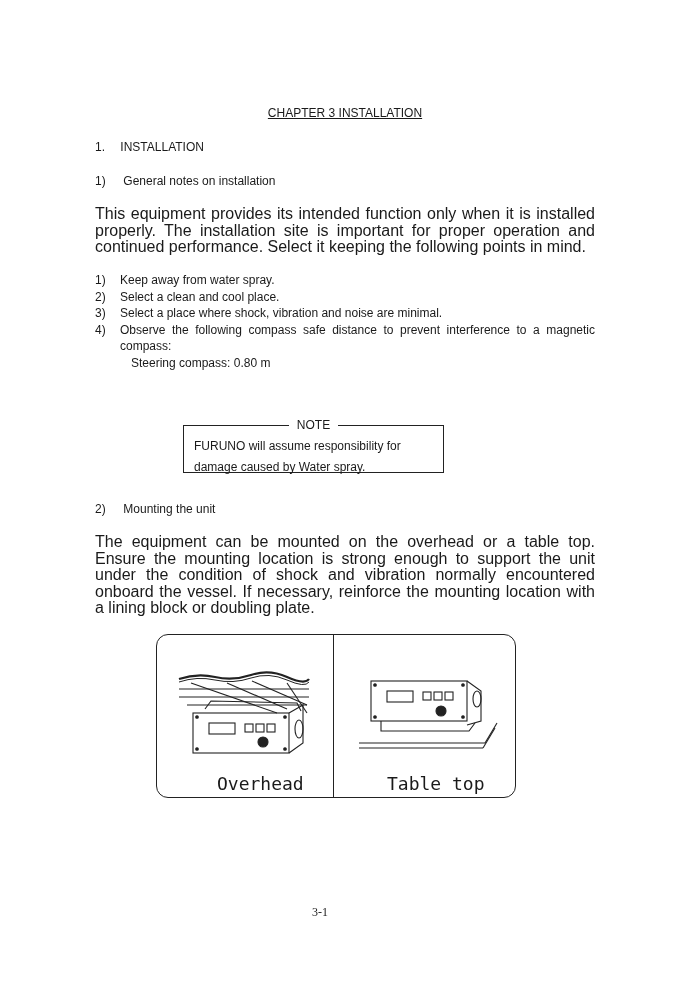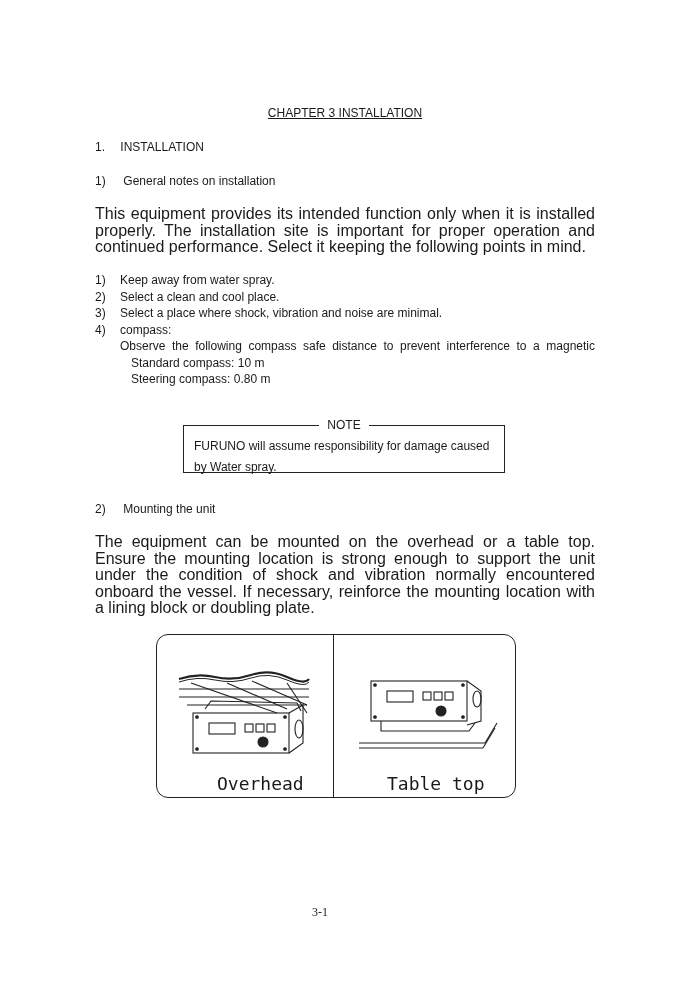--- a/index.html
+++ b/index.html
@@ -14,21 +14,21 @@
     .sub { left: 95px; top: 174px; font-size: 12px; }
     .sub .num { display: inline-block; width: 25px; }
     .para { left: 95px; width: 500px; text-align: justify; font-size: 16px; line-height: 16.5px; }
     .para-1 { top: 206px; }
     .list { left: 95px; top: 272px; width: 500px; font-size: 12px; line-height: 16.5px; }
     .li { display: flex; }
     .li .num { width: 25px; flex: none; }
     .li .txt { flex: 1; text-align: justify; text-align-last: auto; }
     .indent2 { padding-left: 36px; }
     .note {
-      left: 183px; top: 425px; width: 322px; height: 48px;
+      left: 183px; top: 425px; width: 261px; height: 48px;
       border: 1px solid #222; box-sizing: border-box;
     }
     .note-title {
       position: absolute; top: -8px; left: 0; width: 100%; text-align: center;
       font-size: 12px; line-height: 14px;
     }
     .note-title span { background: #fff; padding: 0 8px; }
     .note-body { position: absolute; left: 10px; top: 10px; right: 8px; font-size: 12px; line-height: 21px; }
     .sub2 { left: 95px; top: 502px; font-size: 12px; }
     .sub2 .num { display: inline-block; width: 25px; }
@@ -70,25 +70,24 @@
     <span class="num">2)</span>
     <span class="txt">Select a clean and cool place.</span>
   </div>
   <div class="li">
     <span class="num">3)</span>
     <span class="txt">Select a place where shock, vibration and noise are minimal.</span>
   </div>
   <div class="li">
     <span class="num">4)</span>
     <span class="txt" style="display:block;">
+      <span style="display:block; text-align:justify; text-align-last:justify;">Observe the following compass safe distance to prevent interference to a magnetic</span>
       <span style="display:block;">compass:</span>
-      <span style="display:block; text-align:justify; text-align-last:justify;">Observe the following compass safe distance to prevent interference to a magnetic</span>
     </span>
   </div>
-  <div class="indent2">Standard compass: 10 m</div>
   <div class="indent2">Steering compass: 0.80 m</div>
 </div>
 
 <div class="abs note">
   <div class="note-title">
     <span>NOTE</span>
   </div>
   <div class="note-body">FURUNO will assume responsibility for damage caused by Water spray.</div>
 </div>
 

